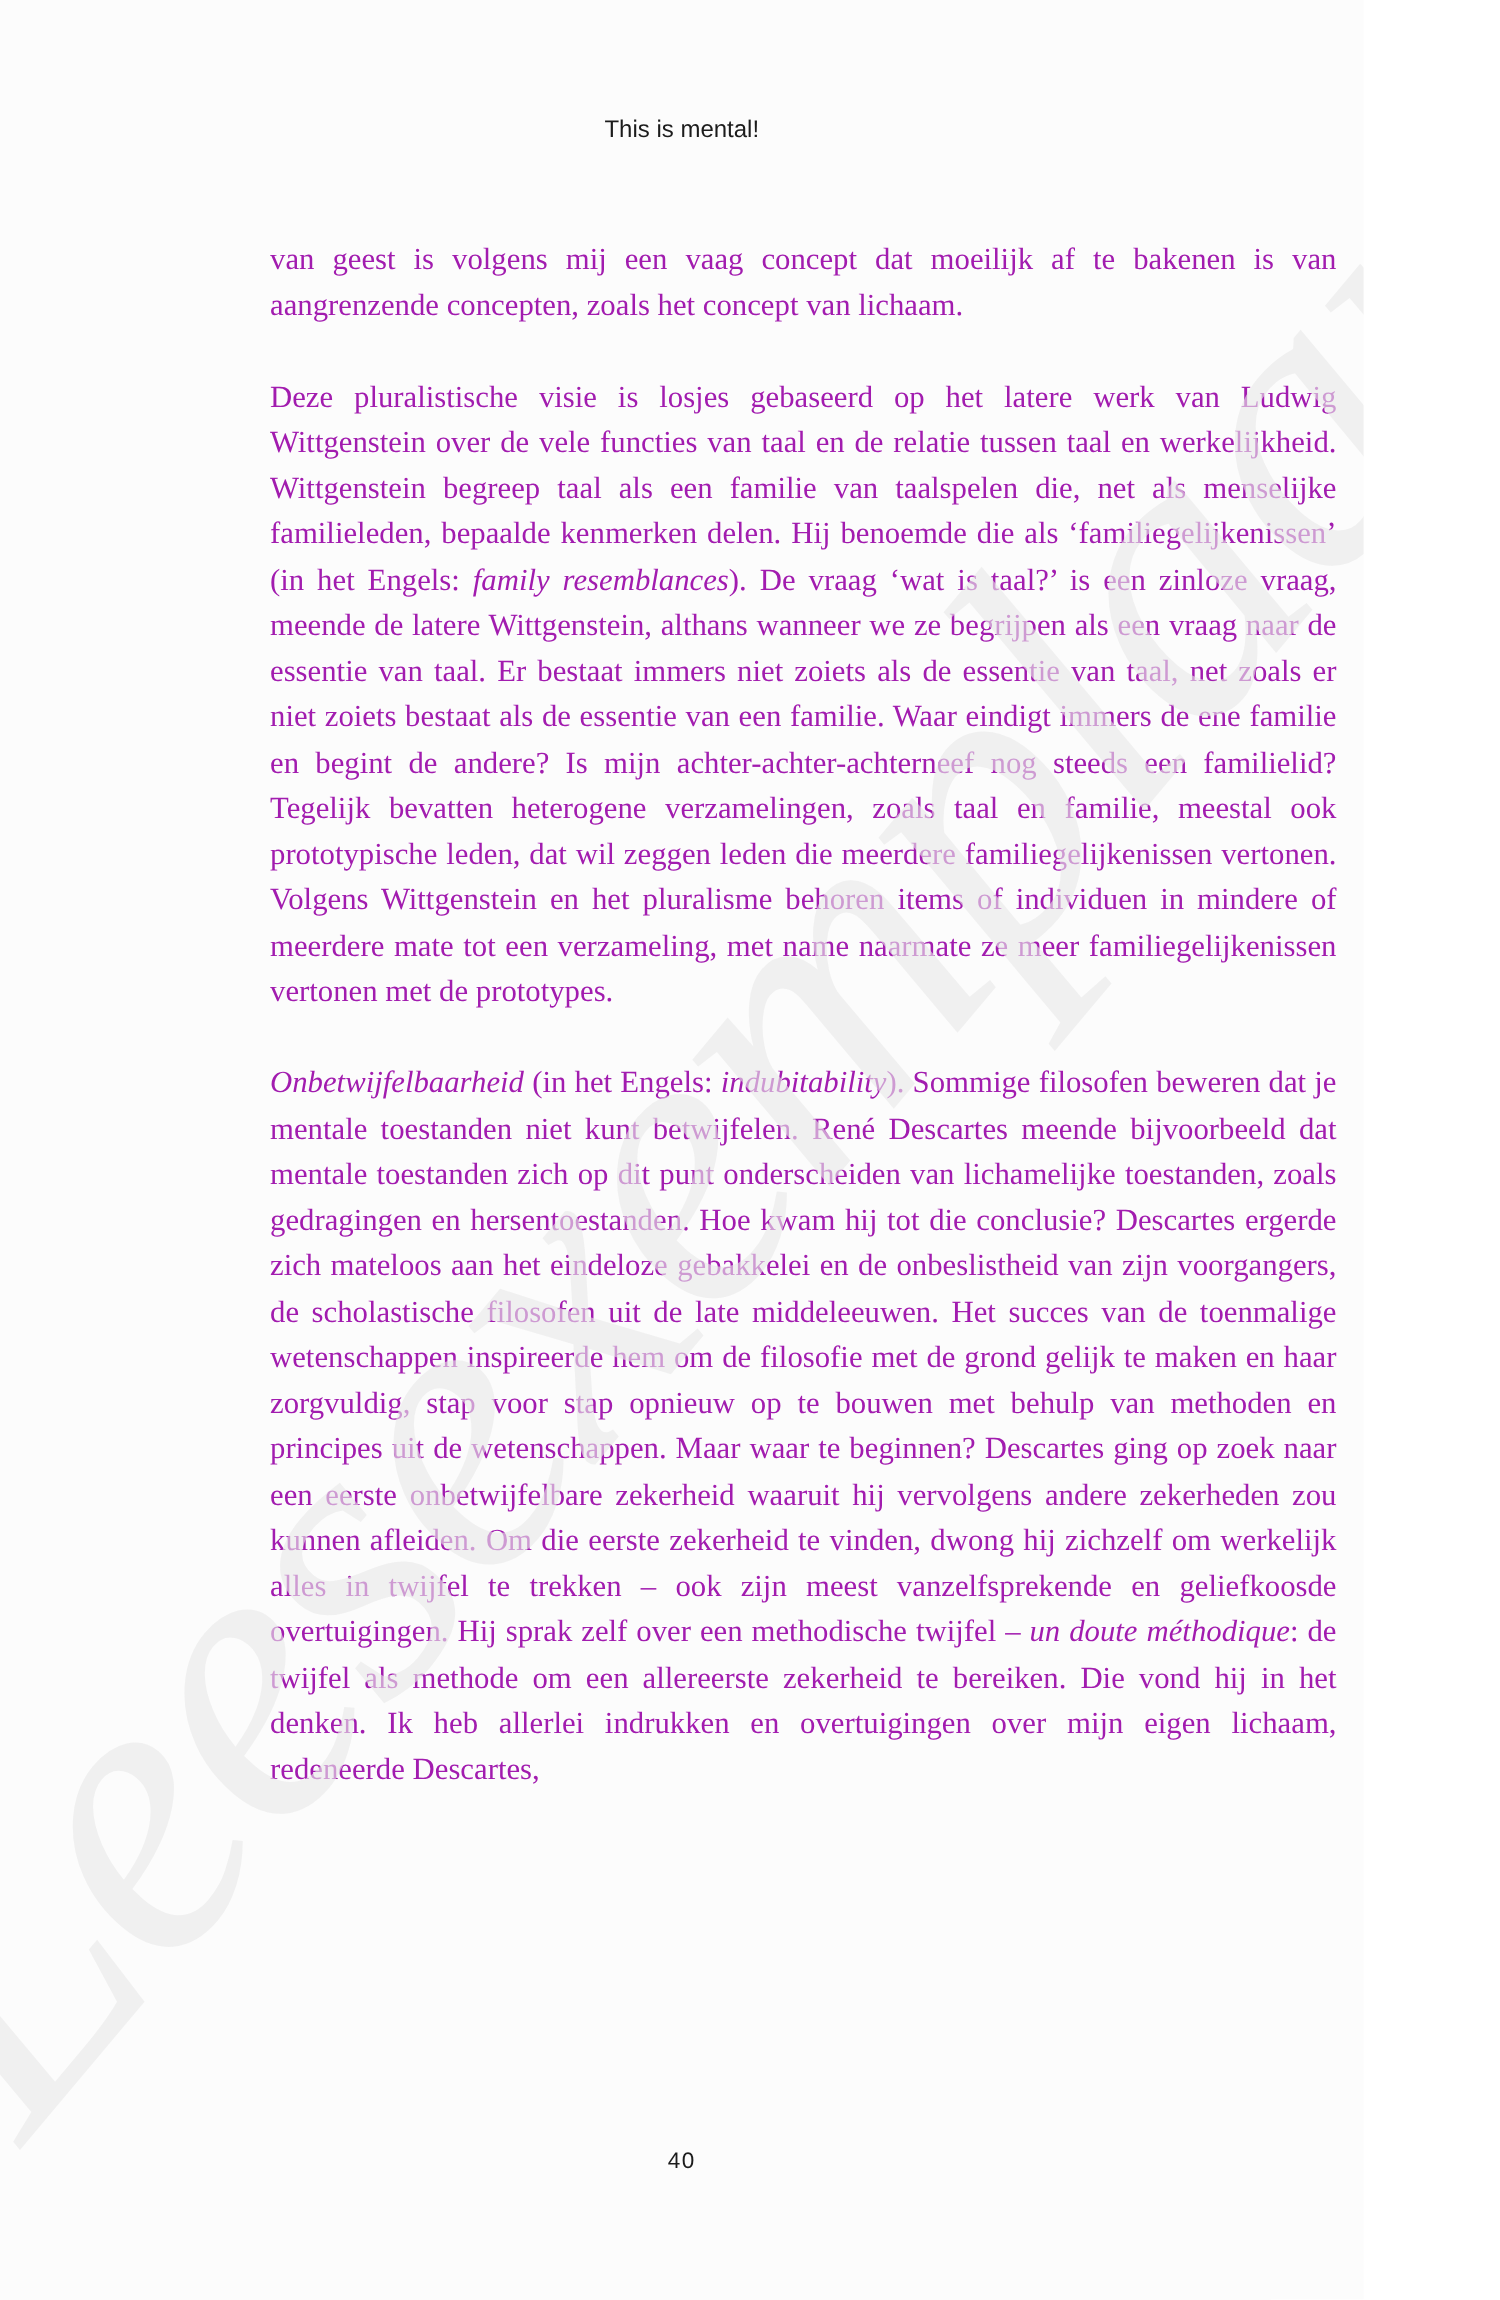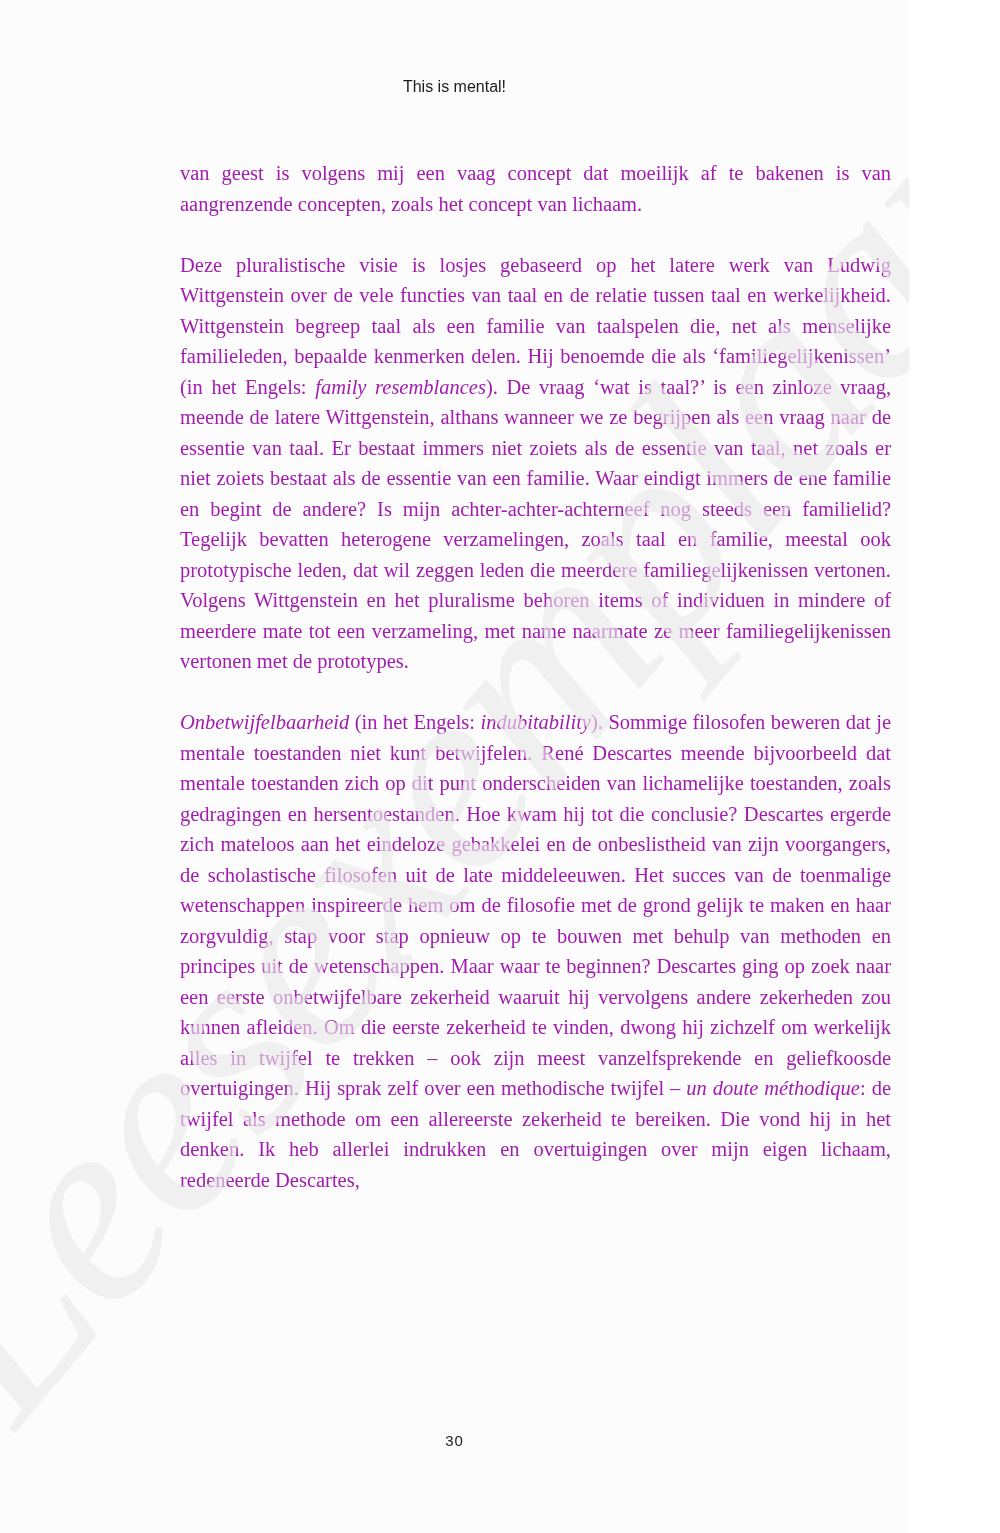--- a/index.html
+++ b/index.html
@@ -78,15 +78,15 @@
   <div class="running-header">This is mental!</div>
 
   <main class="text-block">
       <p class="para"><span>van geest is volgens mij een vaag concept dat moeilijk af te bakenen is van aangrenzende concepten, zoals het concept van lichaam.</span></p>
       <p class="para"><span>Deze pluralistische visie is losjes gebaseerd op het latere werk van Ludwig Wittgenstein over de vele functies van taal en de relatie tussen taal en werkelijkheid. Wittgenstein begreep taal als een familie van taalspelen die, net als menselijke familieleden, bepaalde kenmerken delen. Hij benoemde die als ‘familiegelijkenissen’ (in het Engels: </span><em>family resemblances</em><span>). De vraag ‘wat is taal?’ is een zinloze vraag, meende de latere Wittgenstein, althans wanneer we ze begrijpen als een vraag naar de essentie van taal. Er bestaat immers niet zoiets als de essentie van taal, net zoals er niet zoiets bestaat als de essentie van een familie. Waar eindigt immers de ene familie en begint de andere? Is mijn achter-achter-achterneef nog steeds een familielid? Tegelijk bevatten heterogene verzamelingen, zoals taal en familie, meestal ook prototypische leden, dat wil zeggen leden die meerdere familiegelijkenissen vertonen. Volgens Wittgenstein en het pluralisme behoren items of individuen in mindere of meerdere mate tot een verzameling, met name naarmate ze meer familiegelijkenissen vertonen met de prototypes.</span></p>
       <p class="para"><em>Onbetwijfelbaarheid</em><span> (in het Engels: </span><em>indubitability</em><span>). Sommige filosofen beweren dat je mentale toestanden niet kunt betwijfelen. René Descartes meende bijvoorbeeld dat mentale toestanden zich op dit punt onderscheiden van lichamelijke toestanden, zoals gedragingen en hersentoestanden. Hoe kwam hij tot die conclusie? Descartes ergerde zich mateloos aan het eindeloze gebakkelei en de onbeslistheid van zijn voorgangers, de scholastische filosofen uit de late middeleeuwen. Het succes van de toenmalige wetenschappen inspireerde hem om de filosofie met de grond gelijk te maken en haar zorgvuldig, stap voor stap opnieuw op te bouwen met behulp van methoden en principes uit de wetenschappen. Maar waar te beginnen? Descartes ging op zoek naar een eerste onbetwijfelbare zekerheid waaruit hij vervolgens andere zekerheden zou kunnen afleiden. Om die eerste zekerheid te vinden, dwong hij zichzelf om werkelijk alles in twijfel te trekken – ook zijn meest vanzelfsprekende en geliefkoosde overtuigingen. Hij sprak zelf over een methodische twijfel – </span><em>un doute méthodique</em><span>: de twijfel als methode om een allereerste zekerheid te bereiken. Die vond hij in het denken. Ik heb allerlei indrukken en overtuigingen over mijn eigen lichaam, redeneerde Descartes,</span></p>
     </main>
 
   <div class="watermark">Leesexemplaar</div>
 
-  <div class="page-number">30</div>
+  <div class="page-number">40</div>
 
 </div>
 
 </body></html>

